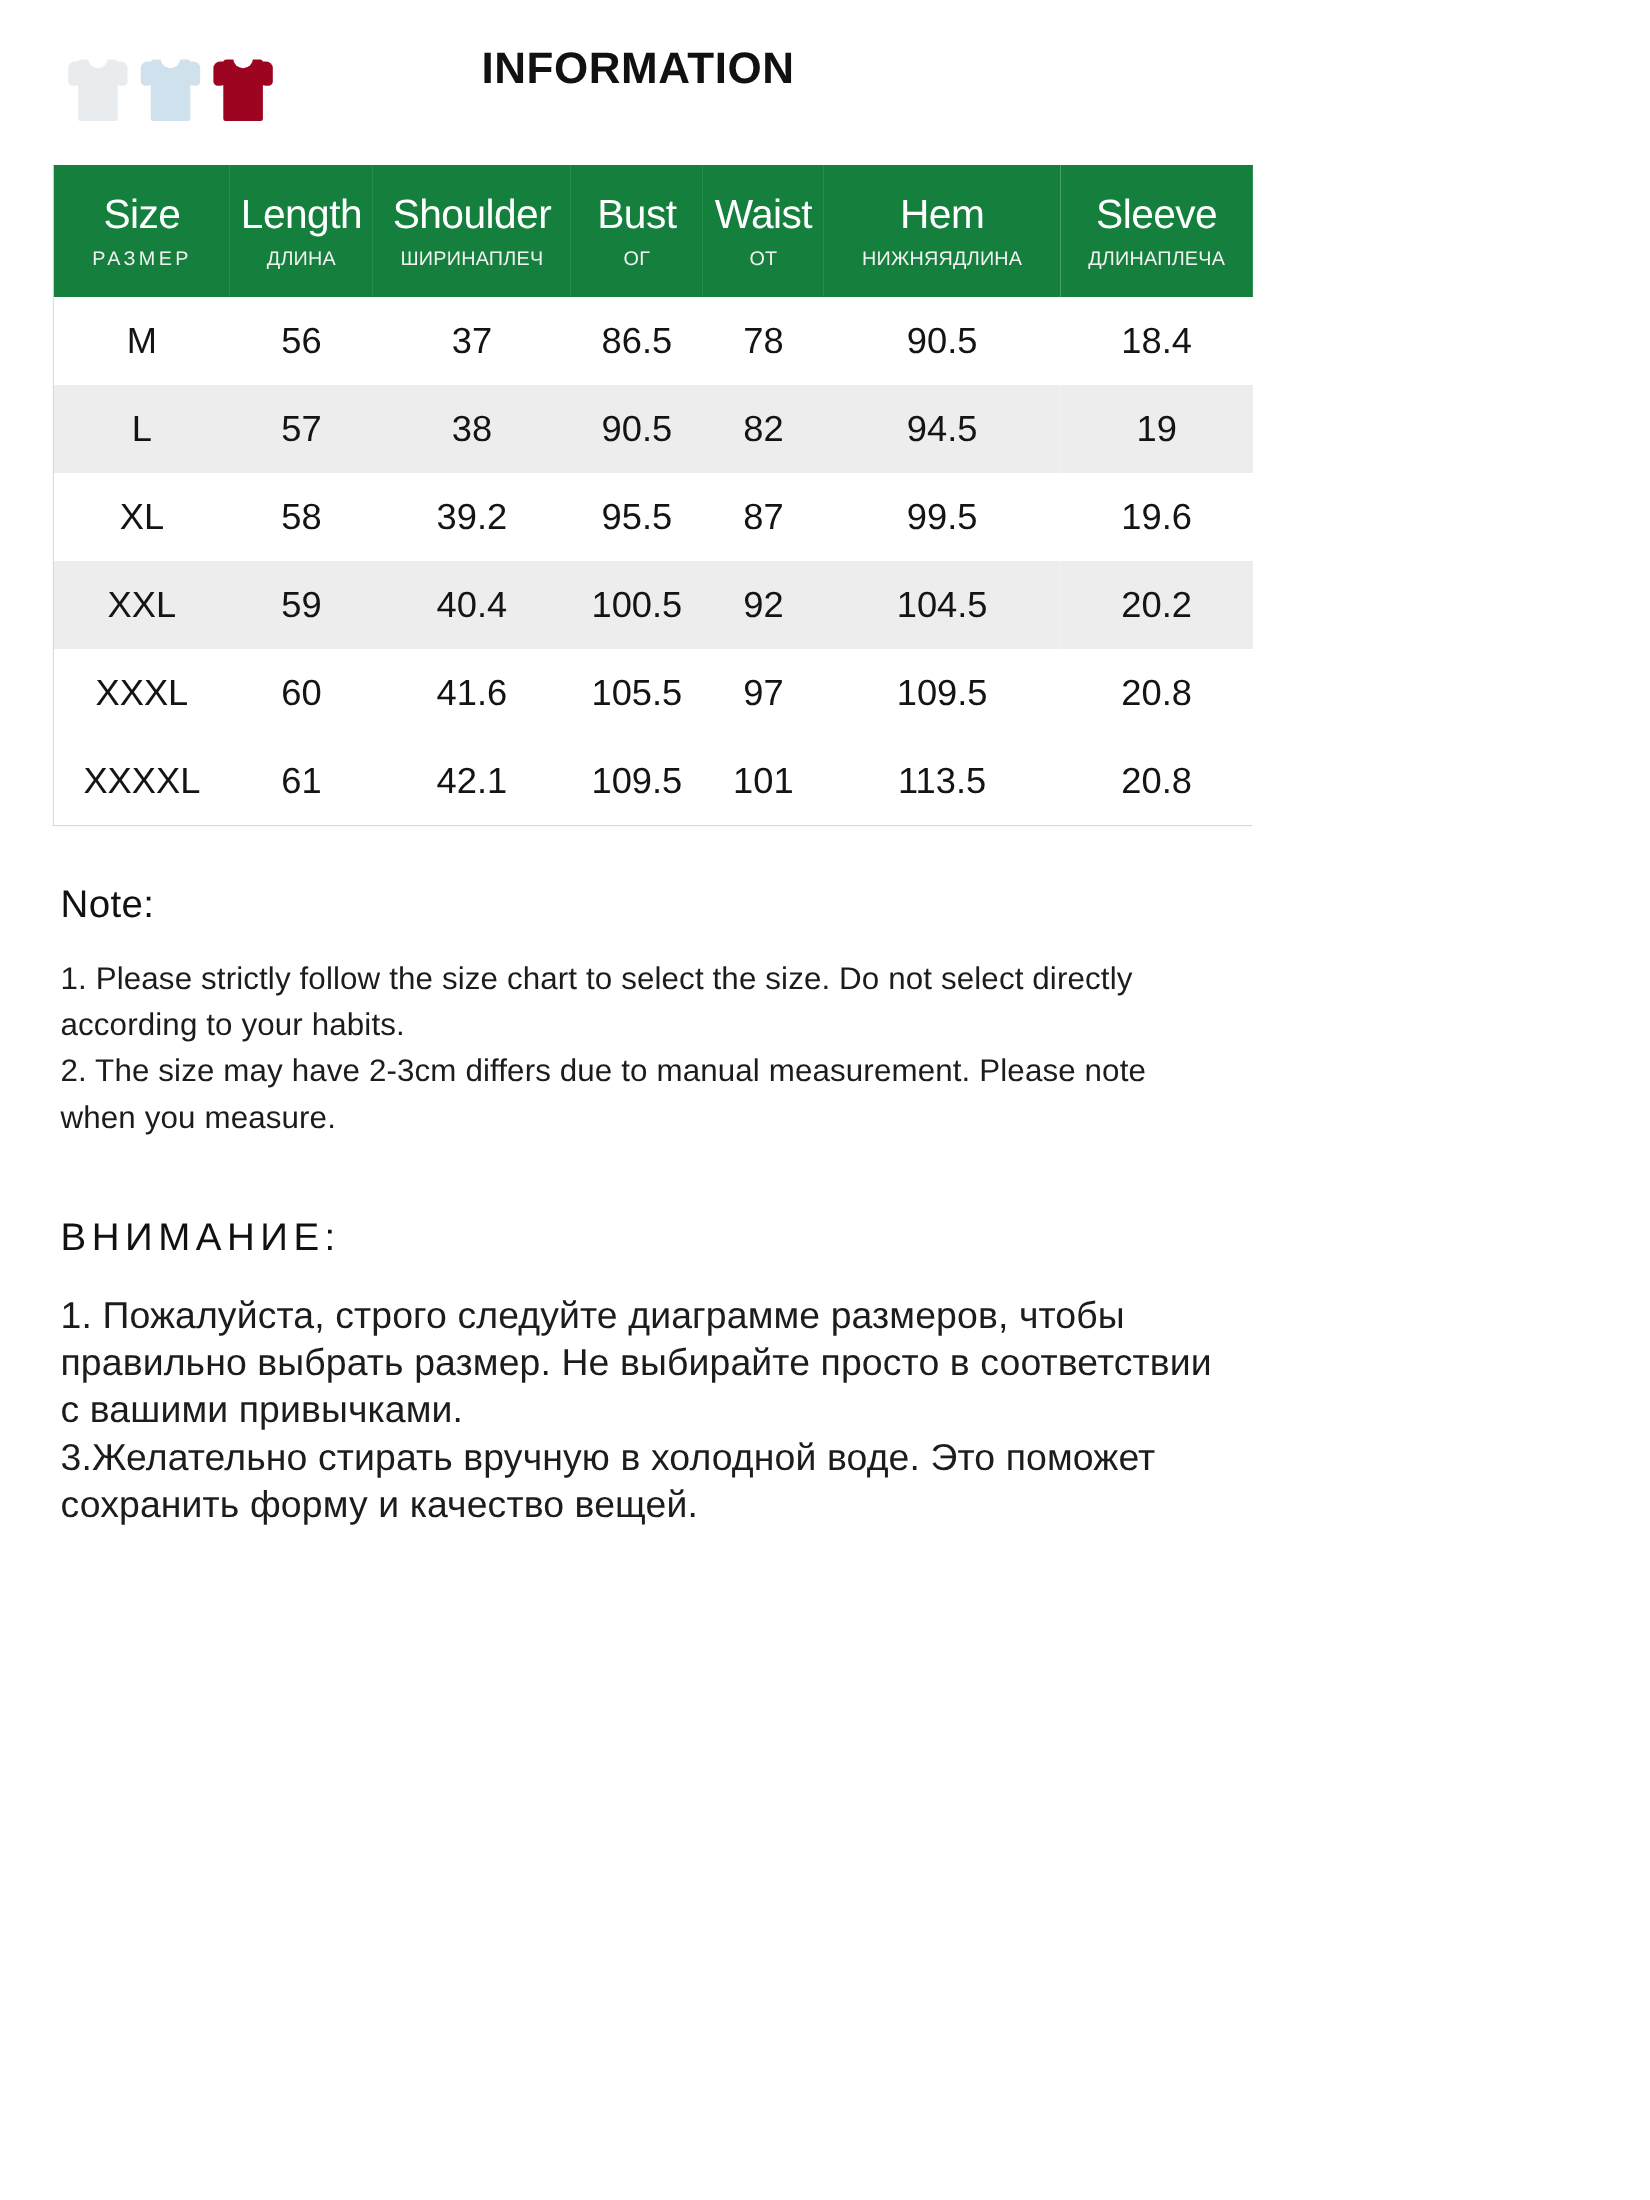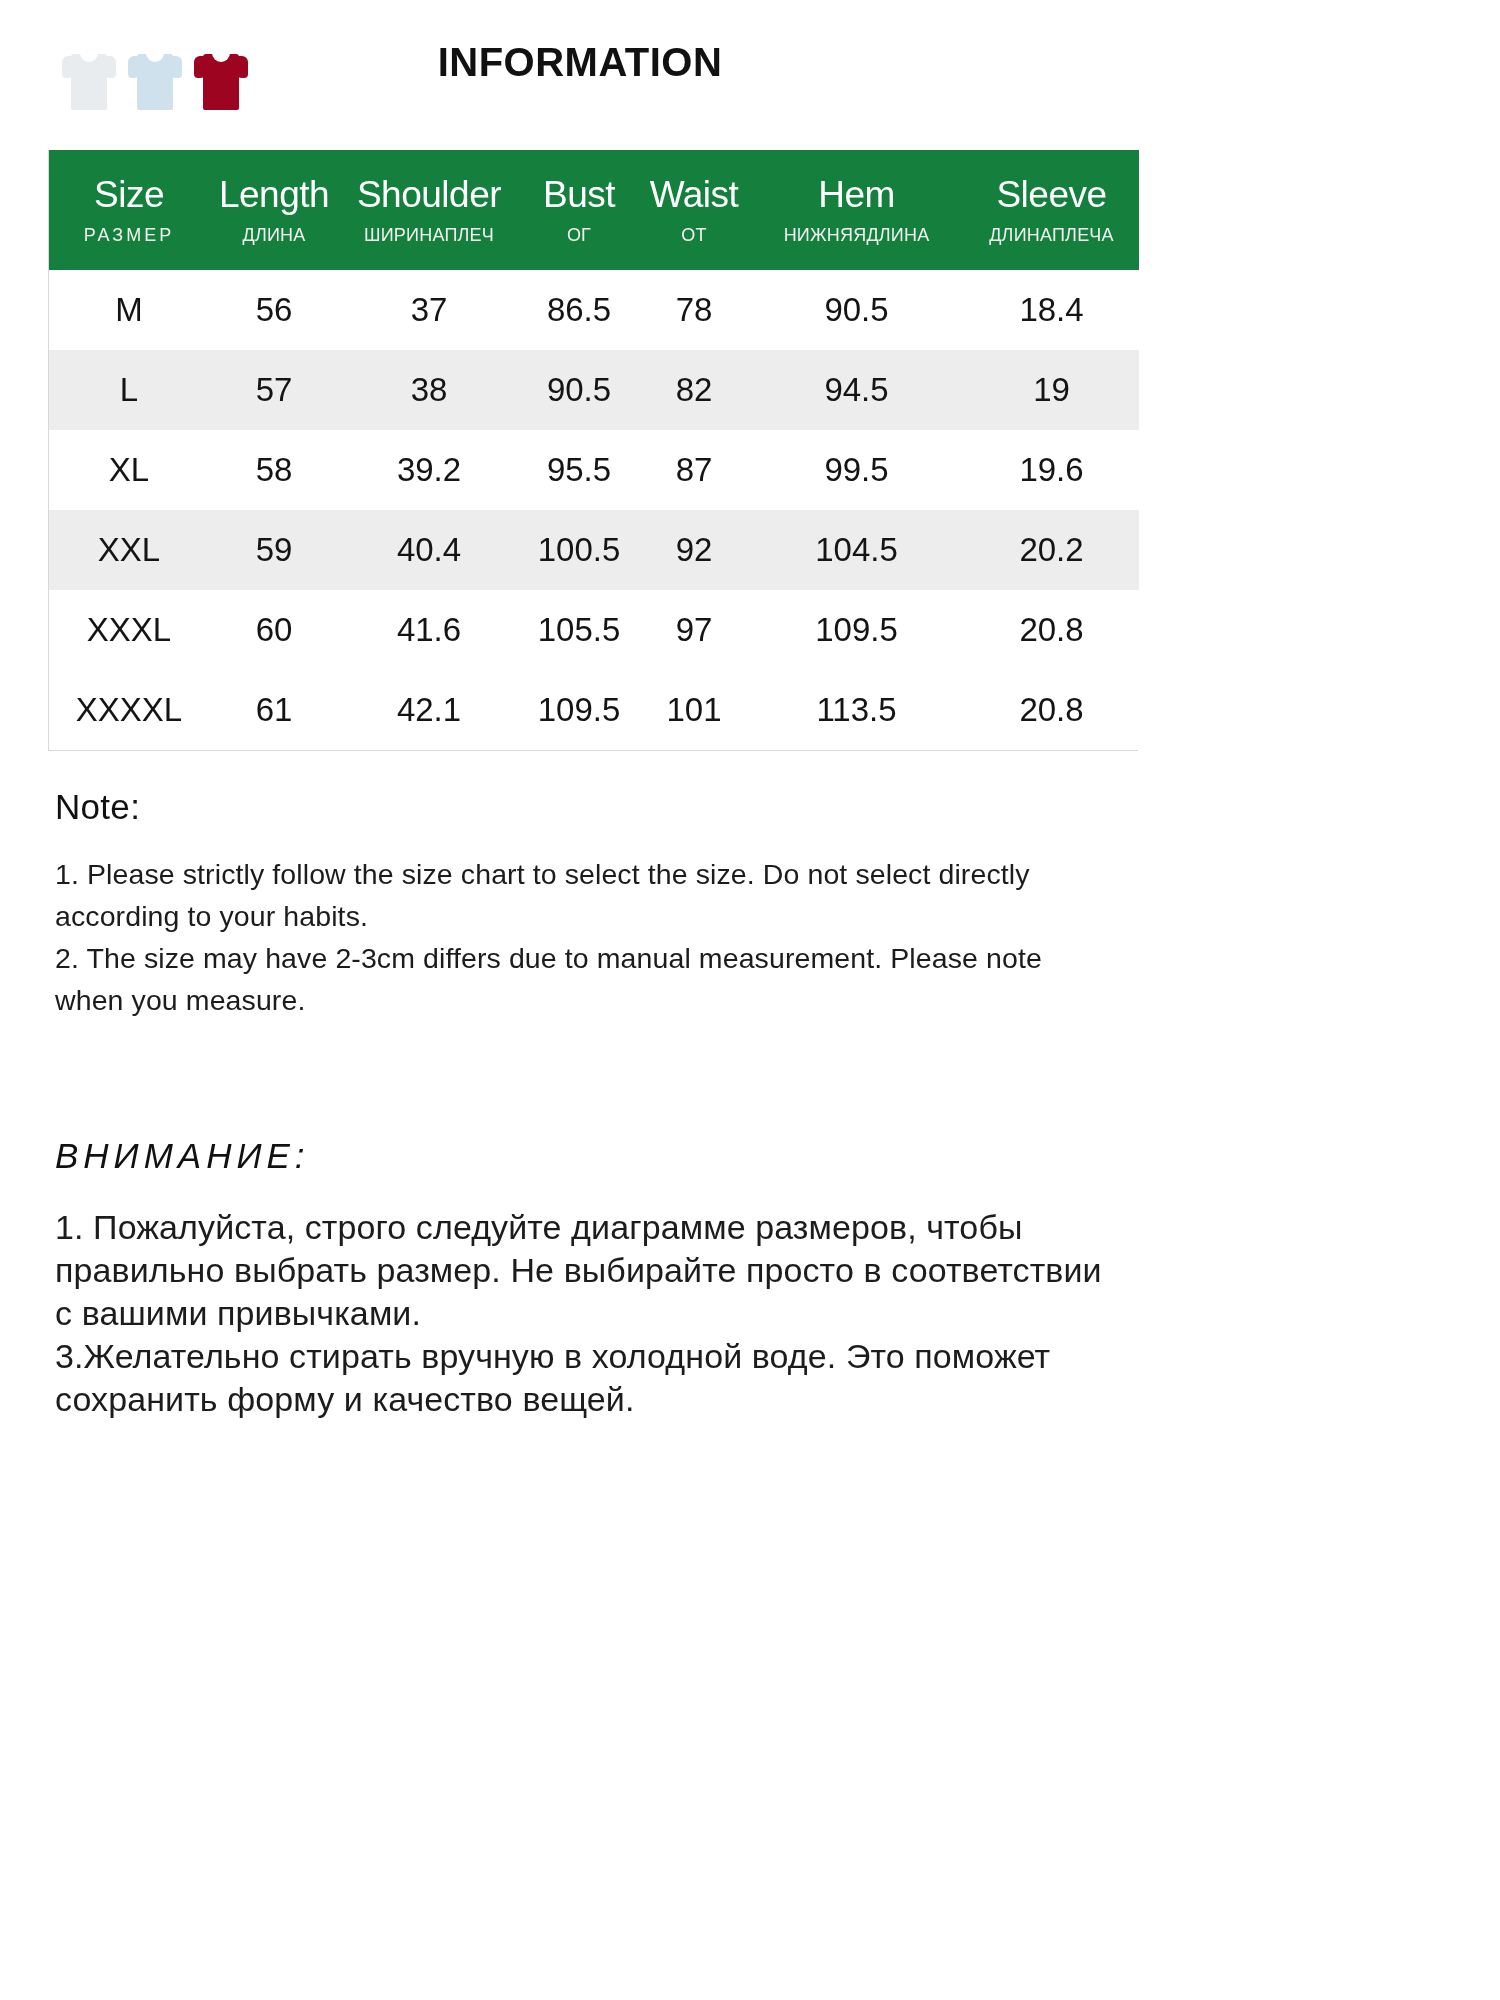--- a/index.html
+++ b/index.html
@@ -167,30 +167,29 @@
   
   .notes-block {
     margin-left: 55px;
     width: 1060px;
   }
 
   .notes-heading {
     font-size: 35px;
     font-weight: 400;
     color: #111111;
-    margin-top: 36px;
+    margin-top: 52px;
     margin-bottom: 26px;
     letter-spacing: 0.3px;
   }
 
   .notes-heading.ru {
     letter-spacing: 5px;
-    margin-top: 115px;
+    margin-top: 68px;
     margin-bottom: 30px;
-    font-style: italic;
   }
 
   .note-line {
     font-size: 28.5px;
     line-height: 42px;
     color: #1c1c1c;
     font-weight: 400;
     letter-spacing: 0.1px;
   }
 

